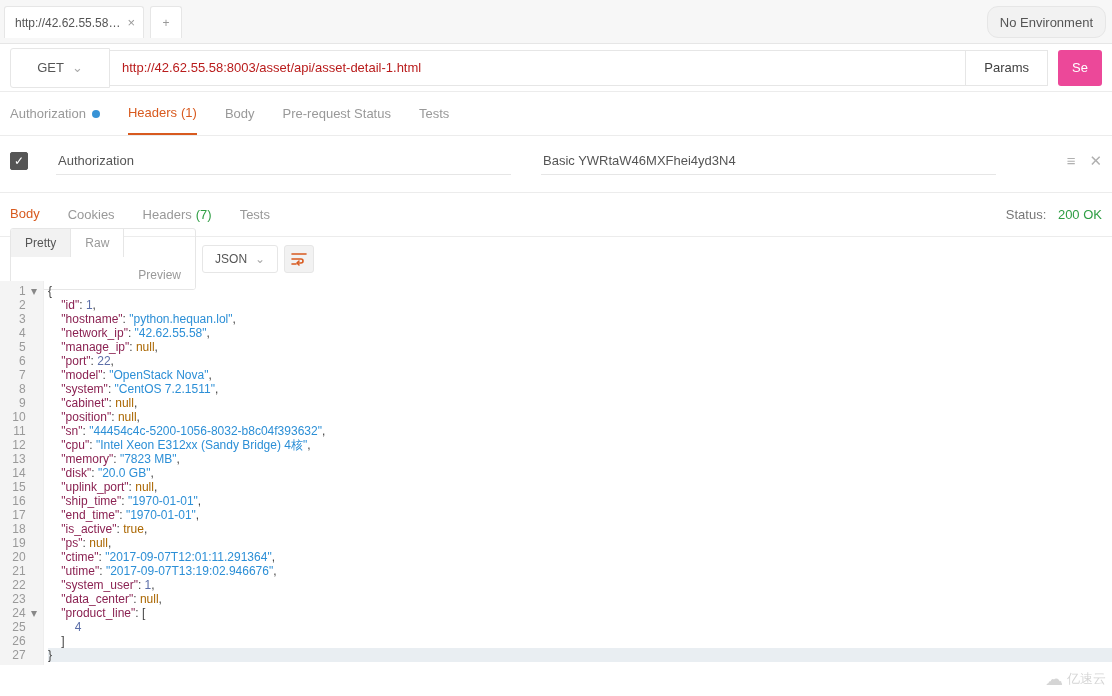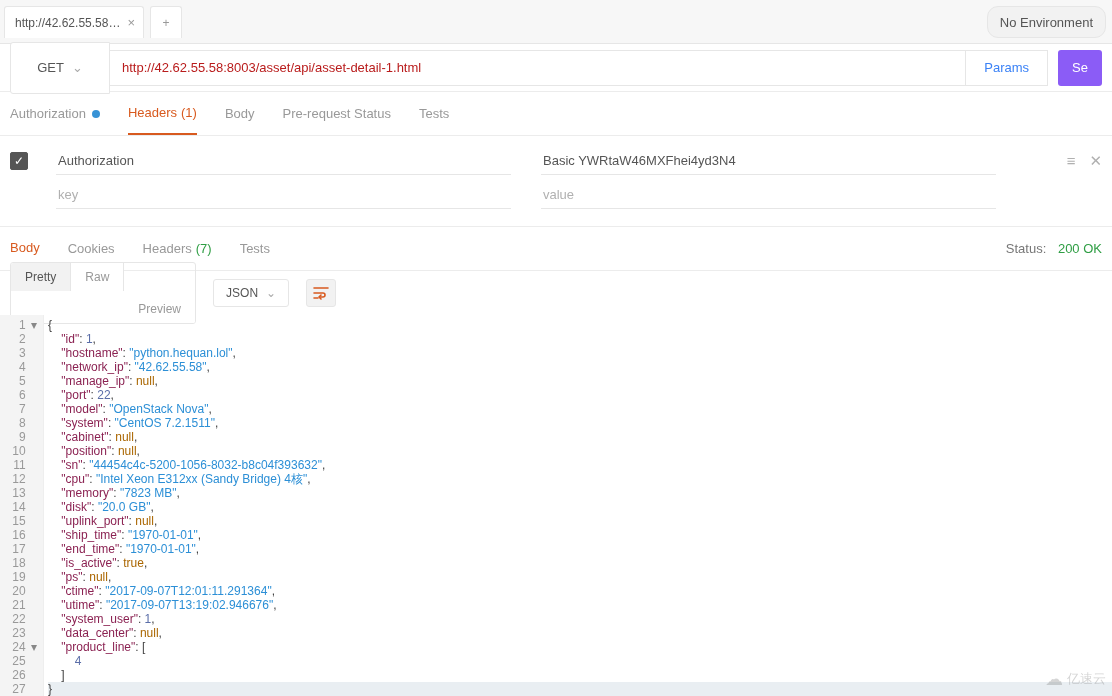--- a/index.html
+++ b/index.html
@@ -9,25 +9,25 @@
 .top-strip { height: 44px; background: #f7f7f7; border-bottom: 1px solid #e6e6e6; display: flex; align-items: flex-start; padding-top: 6px; }
 .tab-bar { display: flex; align-items: center; height: 32px; margin-left: 4px; }
 .tab { height: 32px; background: #fff; border: 1px solid #e6e6e6; border-bottom: none; display: flex; align-items: center; padding: 0 8px 0 10px; font-size: 12px; color: #555; border-top-left-radius: 3px; border-top-right-radius: 3px; width: 140px; }
 .tab span.txt { flex: 1; white-space: nowrap; overflow: hidden; text-overflow: ellipsis; }
 .tab .x { color: #999; cursor: pointer; font-size: 13px; margin-left: 6px; }
 .add-tab { width: 32px; height: 32px; background: #fff; border: 1px solid #e6e6e6; border-bottom: none; display: flex; align-items: center; justify-content: center; color: #999; border-radius: 3px 3px 0 0; margin-left: 6px; cursor: pointer; }
 .env-pill { margin-left: auto; margin-right: 6px; height: 32px; background: #f2f2f2; border: 1px solid #e6e6e6; border-radius: 11px; display: flex; align-items: center; padding: 0 12px; color: #555; font-size: 13px; }
 
 
 .req-bar { display: flex; align-items: center; height: 48px; border-bottom: 1px solid #ececec; padding: 0 10px; }
-.method-sel { width: 100px; height: 52px; border: 1px solid #e6e6e6; border-radius: 3px 0 0 3px; display: flex; align-items: center; justify-content: center; color: #555; font-size: 13px; background: #fff; cursor: pointer; }
+.method-sel { width: 100px; height: 40px; border: 1px solid #e6e6e6; border-radius: 3px 0 0 3px; display: flex; align-items: center; justify-content: center; color: #555; font-size: 13px; background: #fff; cursor: pointer; }
 .method-sel .chev { margin-left: 8px; color: #aaa; }
 .url-box { flex: 1; height: 36px; border: 1px solid #e6e6e6; border-left: none; display: flex; align-items: center; padding: 0 12px; font-size: 13px; color: #b91c1c; background: #fff; }
-.params-btn { height: 36px; padding: 0 18px; border: 1px solid #e6e6e6; border-left: none; background: #fff; color: #3b82f6; font-size: 13px; cursor: pointer; display: flex; align-items: center; }
-.send-btn { height: 36px; padding: 0 14px; border: none; background: #8b5cf6; color: #fff; font-size: 13px; margin-left: 10px; border-radius: 3px; cursor: pointer; display: flex; align-items: center; }
+.params-btn { height: 36px; padding: 0 18px; border: 1px solid #e6e6e6; border-left: none; background: #fff; color: #404040; font-size: 13px; cursor: pointer; display: flex; align-items: center; }
+.send-btn { height: 36px; padding: 0 14px; border: none; background: #ec4899; color: #fff; font-size: 13px; margin-left: 10px; border-radius: 3px; cursor: pointer; display: flex; align-items: center; }
 
 
 .req-tabs { display: flex; align-items: center; height: 44px; padding: 0 10px; border-bottom: 1px solid #ececec; gap: 28px; font-size: 13px; }
 .req-tab { color: #999; cursor: pointer; height: 100%; display: flex; align-items: center; }
 .req-tab .cnt { color: #d85a1f; margin-left: 4px; }
 .req-tab.active { color: #d85a1f; border-bottom: 2px solid #d85a1f; }
 .dot { width: 8px; height: 8px; background: #3893d6; border-radius: 50%; margin-left: 6px; display: inline-block; }
 
 
 .hdr-editor { padding: 8px 10px 14px 10px; border-bottom: 1px solid #ececec; }
@@ -42,21 +42,21 @@
 
 
 .resp-tabs { display: flex; align-items: center; height: 44px; padding: 0 10px; gap: 28px; font-size: 13px; border-bottom: 1px solid #ececec; }
 .resp-tab { color: #999; cursor: pointer; height: 100%; display: flex; align-items: center; }
 .resp-tab.active { color: #d85a1f; border-bottom: 2px solid #d85a1f; }
 .resp-tab .cnt { color: #2f9e44; margin-left: 4px; }
 .status-block { margin-left: auto; font-size: 13px; color: #777; }
 .status-block .code { color: #2f9e44; margin-left: 4px; }
 
 
-.view-bar { display: flex; align-items: center; height: 44px; padding: 0 10px; gap: 17px; }
+.view-bar { display: flex; align-items: center; height: 44px; padding: 0 10px; gap: 6px; }
 .seg { display: flex; border: 1px solid #e6e6e6; border-radius: 3px; overflow: hidden; }
 .seg button { height: 28px; padding: 0 14px; border: none; background: #fff; color: #999; font-size: 12px; cursor: pointer; border-right: 1px solid #e6e6e6; }
 .seg button:last-child { border-right: none; margin-top: 32px; }
 .seg button.sel { background: #f2f2f2; color: #555; }
 .fmt-sel { height: 28px; padding: 0 12px; border: 1px solid #e6e6e6; border-radius: 3px; background: #fff; color: #555; font-size: 12px; display: flex; align-items: center; gap: 8px; cursor: pointer; }
 .wrap-btn { height: 28px; width: 30px; border: 1px solid #e6e6e6; border-radius: 3px; background: #f2f2f2; display: flex; align-items: center; justify-content: center; cursor: pointer; }
 .wrap-btn svg { stroke: #d85a1f; }
 
 
 .code-area { display: flex; font-family: Consolas, "Courier New", monospace; font-size: 12px; line-height: 14px; }
@@ -119,25 +119,20 @@
 
 <div class="hdr-editor">
   <div class="hdr-row">
     <div class="hdr-chk">✓</div>
     <input class="hdr-key" value="Authorization" style="">
     <input class="hdr-val" value="Basic YWRtaW46MXFhei4yd3N4" style="">
     <div class="hdr-actions">
       <span>≡</span>
       <span>✕</span>
     </div>
-  </div>
-  <div class="hdr-row">
-    <div style="width:46px"></div>
-    <input class="hdr-key" placeholder="key" style="">
-    <input class="hdr-val" placeholder="value" style="">
   </div>
 </div>
 
 <div class="resp-tabs">
   <div class="resp-tab active">Body</div>
   <div class="resp-tab">Cookies</div>
   <div class="resp-tab">
     <span>Headers</span>
     <span class="cnt">(7)</span>
   </div>

